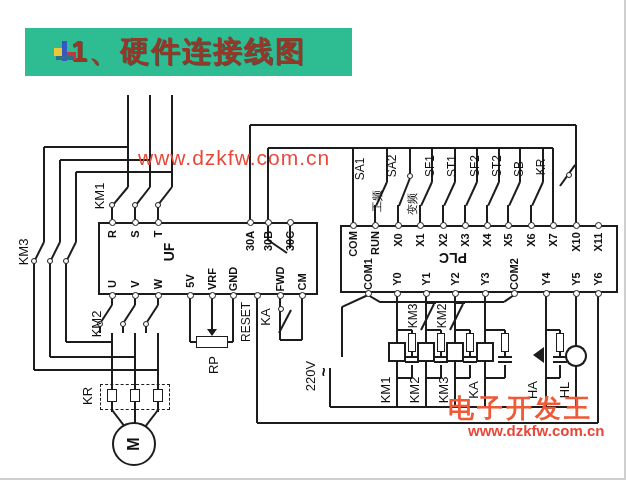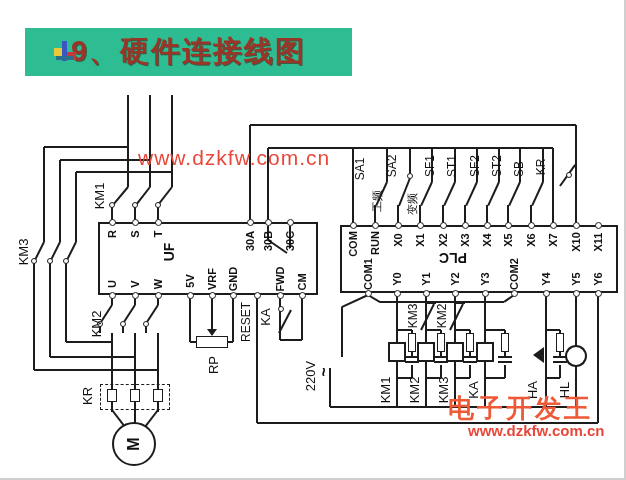--- a/index.html
+++ b/index.html
@@ -40,21 +40,21 @@
 
 <div class="canvas">
 
   <div class="banner" style="background: rgb(46, 189, 146);">
     <span class="icon-chart">
       <i style="left:10px;top:2px;width:5px;height:20px;background:#3a56c4;"></i>
       <i style="left:2px;top:9px;width:8px;height:8px;background:#e9c93b;"></i>
       <i style="left:15px;top:13px;width:9px;height:8px;background:#c43a3a;"></i>
       <i style="left:4px;top:17px;width:18px;height:4px;background:#2b6f8f;"></i>
     </span>
-    <span class="banner-title" style="color: rgb(155, 53, 40);">9、硬件连接线图</span>
+    <span class="banner-title" style="color: rgb(155, 53, 40);">1、硬件连接线图</span>
   </div>
 
   <div class="wm-top" style="color: rgb(232, 72, 58);">www.dzkfw.com.cn</div>
   <div class="wm-brand" style="color: rgb(238, 90, 56);">电子开发王</div>
   <div class="wm-url" style="color: rgb(232, 72, 58);">www.dzkfw.com.cn</div>
 
   <div class="box" style="left:98px;top:222px;width:220px;height:73px;"></div>
   <div class="box" style="left:340px;top:225px;width:278px;height:68px;"></div>
   <div class="box dash" style="left:100px;top:384px;width:70px;height:26px;"></div>
 

